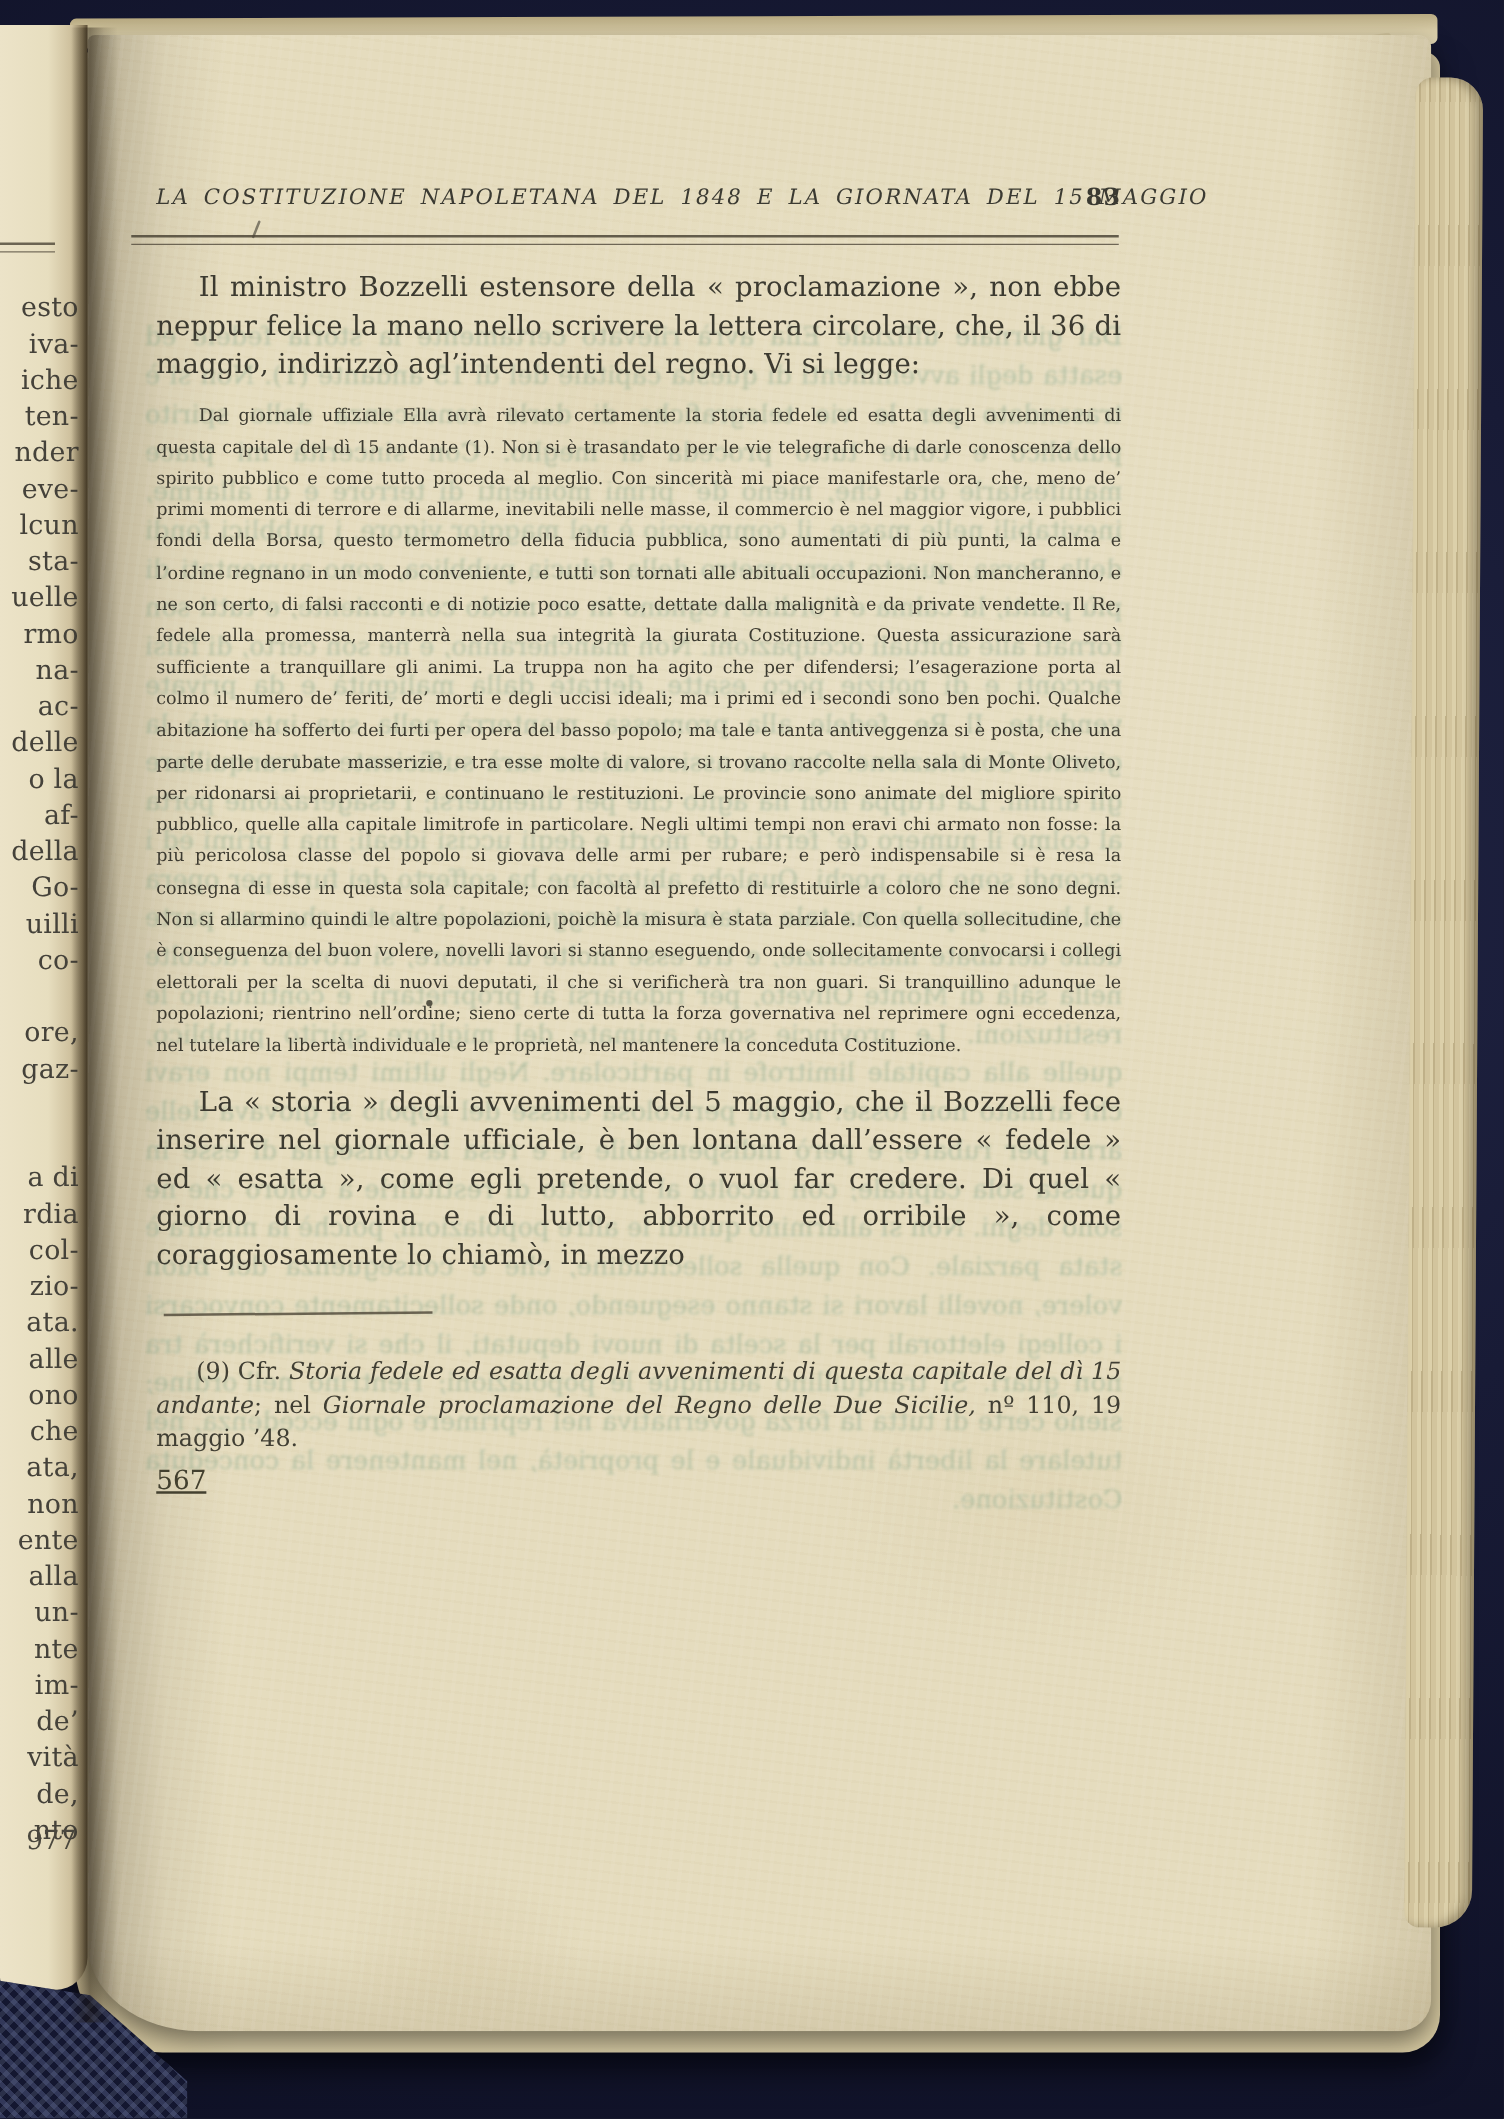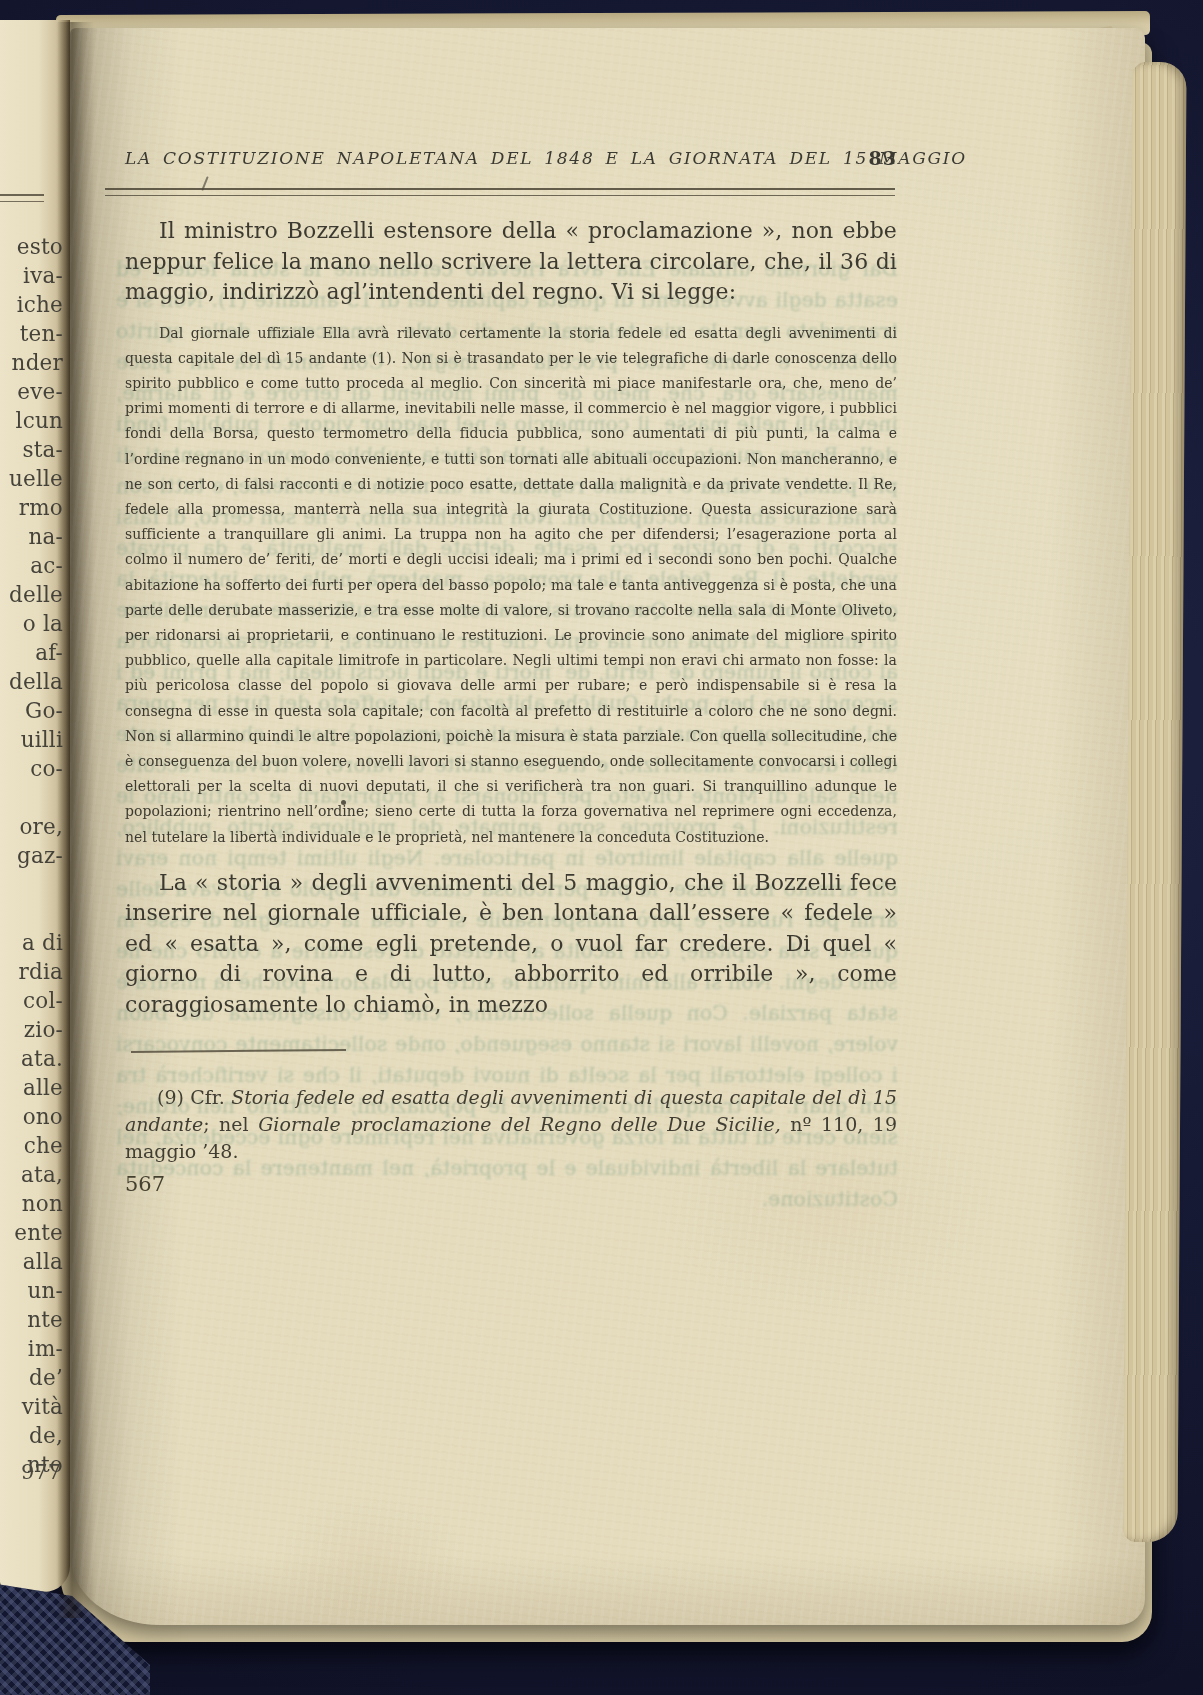--- a/index.html
+++ b/index.html
@@ -72,21 +72,21 @@
   .content{position:absolute;left:55px;top:188px;width:772px;z-index:2;color:#3c3a30;}
   .content p{margin:0;text-align:justify;}
   .content p.body{font-size:22px;line-height:30.5px;margin-bottom:13px;letter-spacing:.1px;}
   .content p.quote{font-size:14px;line-height:25.2px;margin:6px 0 18px;letter-spacing:.05px;}
   .content p.indent{text-indent:34px;}
   .footnote-block{margin-top:30px;}
   .fn-rule{width:215px;height:2px;background:#4d4637;opacity:.8;margin:0 0 32px 6px;
     transform:rotate(-.5deg);}
   .footnote{font-size:19px;line-height:27px;text-indent:32px;color:#403e33;text-align:justify;}
   .footnote .it{font-style:italic;}
-  .sig{margin-top:7px;font-size:21px;color:#43402f;}
+  .sig{margin-top:7px;font-size:21px;color:#43402f;text-decoration:underline;}
 </style>
 </head>
 <body>
 
 <div class="photo">
   <div class="under-stack"></div>
   <div class="top-edge"></div>
   <div class="dog-ear"></div>
 
   <div class="left-sliver">

